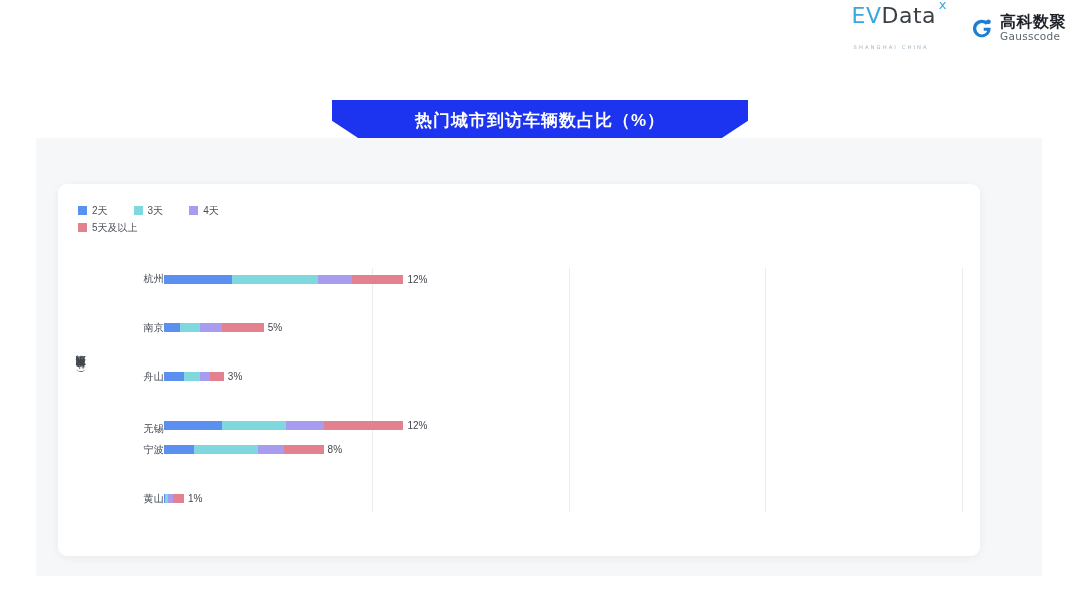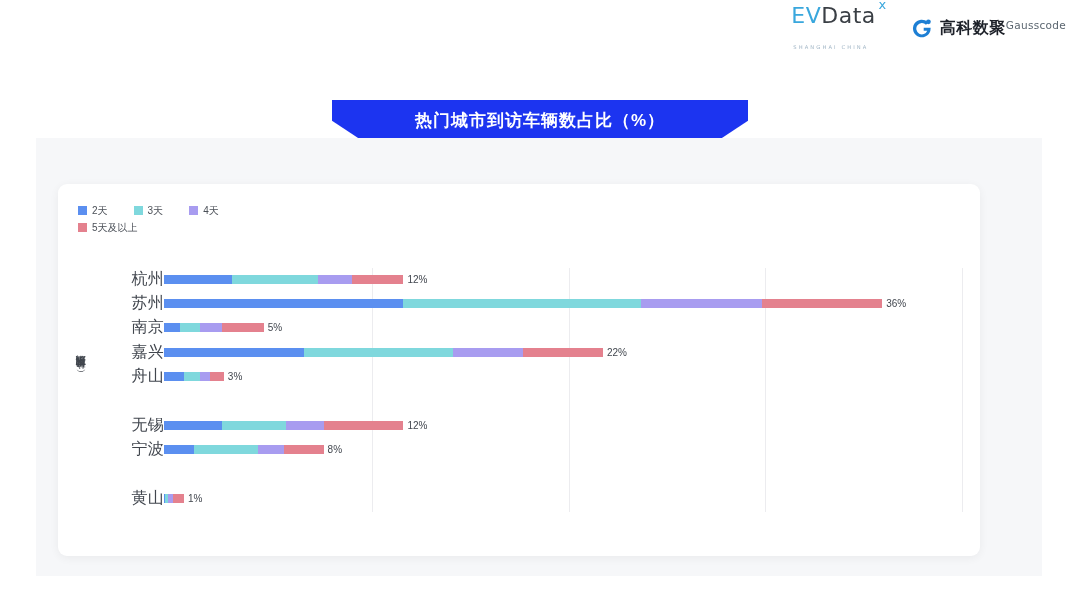--- a/index.html
+++ b/index.html
@@ -65,20 +65,21 @@
     gap: 7px;
   }
   .gauss-mark {
     width: 23px;
     height: 23px;
     position: relative;
     flex: none;
   }
   .logo-gauss-text {
     display: flex;
+    flex-direction: column;
     line-height: 1.05;
   }
   .logo-gauss-cn {
     font-size: 16px;
     font-weight: bold;
     color: #1d2129;
     letter-spacing: 0.5px;
   }
   .logo-gauss-en {
     font-size: 10.5px;
@@ -211,21 +212,21 @@
     position: absolute;
     left: 0;
     right: 0;
     height: 22px;
     display: flex;
     align-items: center;
   }
   .cat-label {
     width: 66px;
     text-align: right;
-    font-size: 16px;
+    font-size: 10px;
     color: #41464e;
     flex: none;
     letter-spacing: 0.3px;
   }
   .bar-track {
     position: relative;
     flex: 1;
     height: 22px;
     display: flex;
     align-items: center;
@@ -310,56 +311,32 @@
             <div class="bar-track">
               <div class="bar" style="width: 30%;">
                 <div class="seg" style="background: rgb(91, 143, 240); width: 28.3333%;"></div>
                 <div class="seg" style="background: rgb(127, 216, 221); width: 35.8333%;"></div>
                 <div class="seg" style="background: rgb(168, 156, 240); width: 14.1667%;"></div>
                 <div class="seg" style="background: rgb(228, 129, 142); width: 21.6667%;"></div>
               </div>
               <div class="bar-value">12%</div>
             </div>
           </div>
-          <div class="bar-row" style="top: 10%;">
-            <div class="cat-label">苏州</div>
-            <div class="bar-track">
-              <div class="bar" style="width: 90%;">
-                <div class="seg" style="background: rgb(91, 143, 240); width: 33.3333%;"></div>
-                <div class="seg" style="background: rgb(127, 216, 221); width: 33.0556%;"></div>
-                <div class="seg" style="background: rgb(168, 156, 240); width: 16.9444%;"></div>
-                <div class="seg" style="background: rgb(228, 129, 142); width: 16.6667%;"></div>
-              </div>
-              <div class="bar-value">36%</div>
-            </div>
-          </div>
           <div class="bar-row" style="top: 20%;">
             <div class="cat-label">南京</div>
             <div class="bar-track">
               <div class="bar" style="width: 12.5%;">
                 <div class="seg" style="background: rgb(91, 143, 240); width: 16%;"></div>
                 <div class="seg" style="background: rgb(127, 216, 221); width: 20%;"></div>
                 <div class="seg" style="background: rgb(168, 156, 240); width: 22%;"></div>
                 <div class="seg" style="background: rgb(228, 129, 142); width: 42%;"></div>
               </div>
               <div class="bar-value">5%</div>
             </div>
           </div>
-          <div class="bar-row" style="top: 30%;">
-            <div class="cat-label">嘉兴</div>
-            <div class="bar-track">
-              <div class="bar" style="width: 55%;">
-                <div class="seg" style="background: rgb(91, 143, 240); width: 31.8182%;"></div>
-                <div class="seg" style="background: rgb(127, 216, 221); width: 34.0909%;"></div>
-                <div class="seg" style="background: rgb(168, 156, 240); width: 15.9091%;"></div>
-                <div class="seg" style="background: rgb(228, 129, 142); width: 18.1818%;"></div>
-              </div>
-              <div class="bar-value">22%</div>
-            </div>
-          </div>
           <div class="bar-row" style="top: 40%; align-items: center;">
             <div class="cat-label">舟山</div>
             <div class="bar-track">
               <div class="bar" style="width: 7.5%;">
                 <div class="seg" style="background: rgb(91, 143, 240); width: 33.3333%;"></div>
                 <div class="seg" style="background: rgb(127, 216, 221); width: 26.6667%;"></div>
                 <div class="seg" style="background: rgb(168, 156, 240); width: 16.6667%;"></div>
                 <div class="seg" style="background: rgb(228, 129, 142); width: 23.3333%;"></div>
               </div>
               <div class="bar-value">3%</div>

